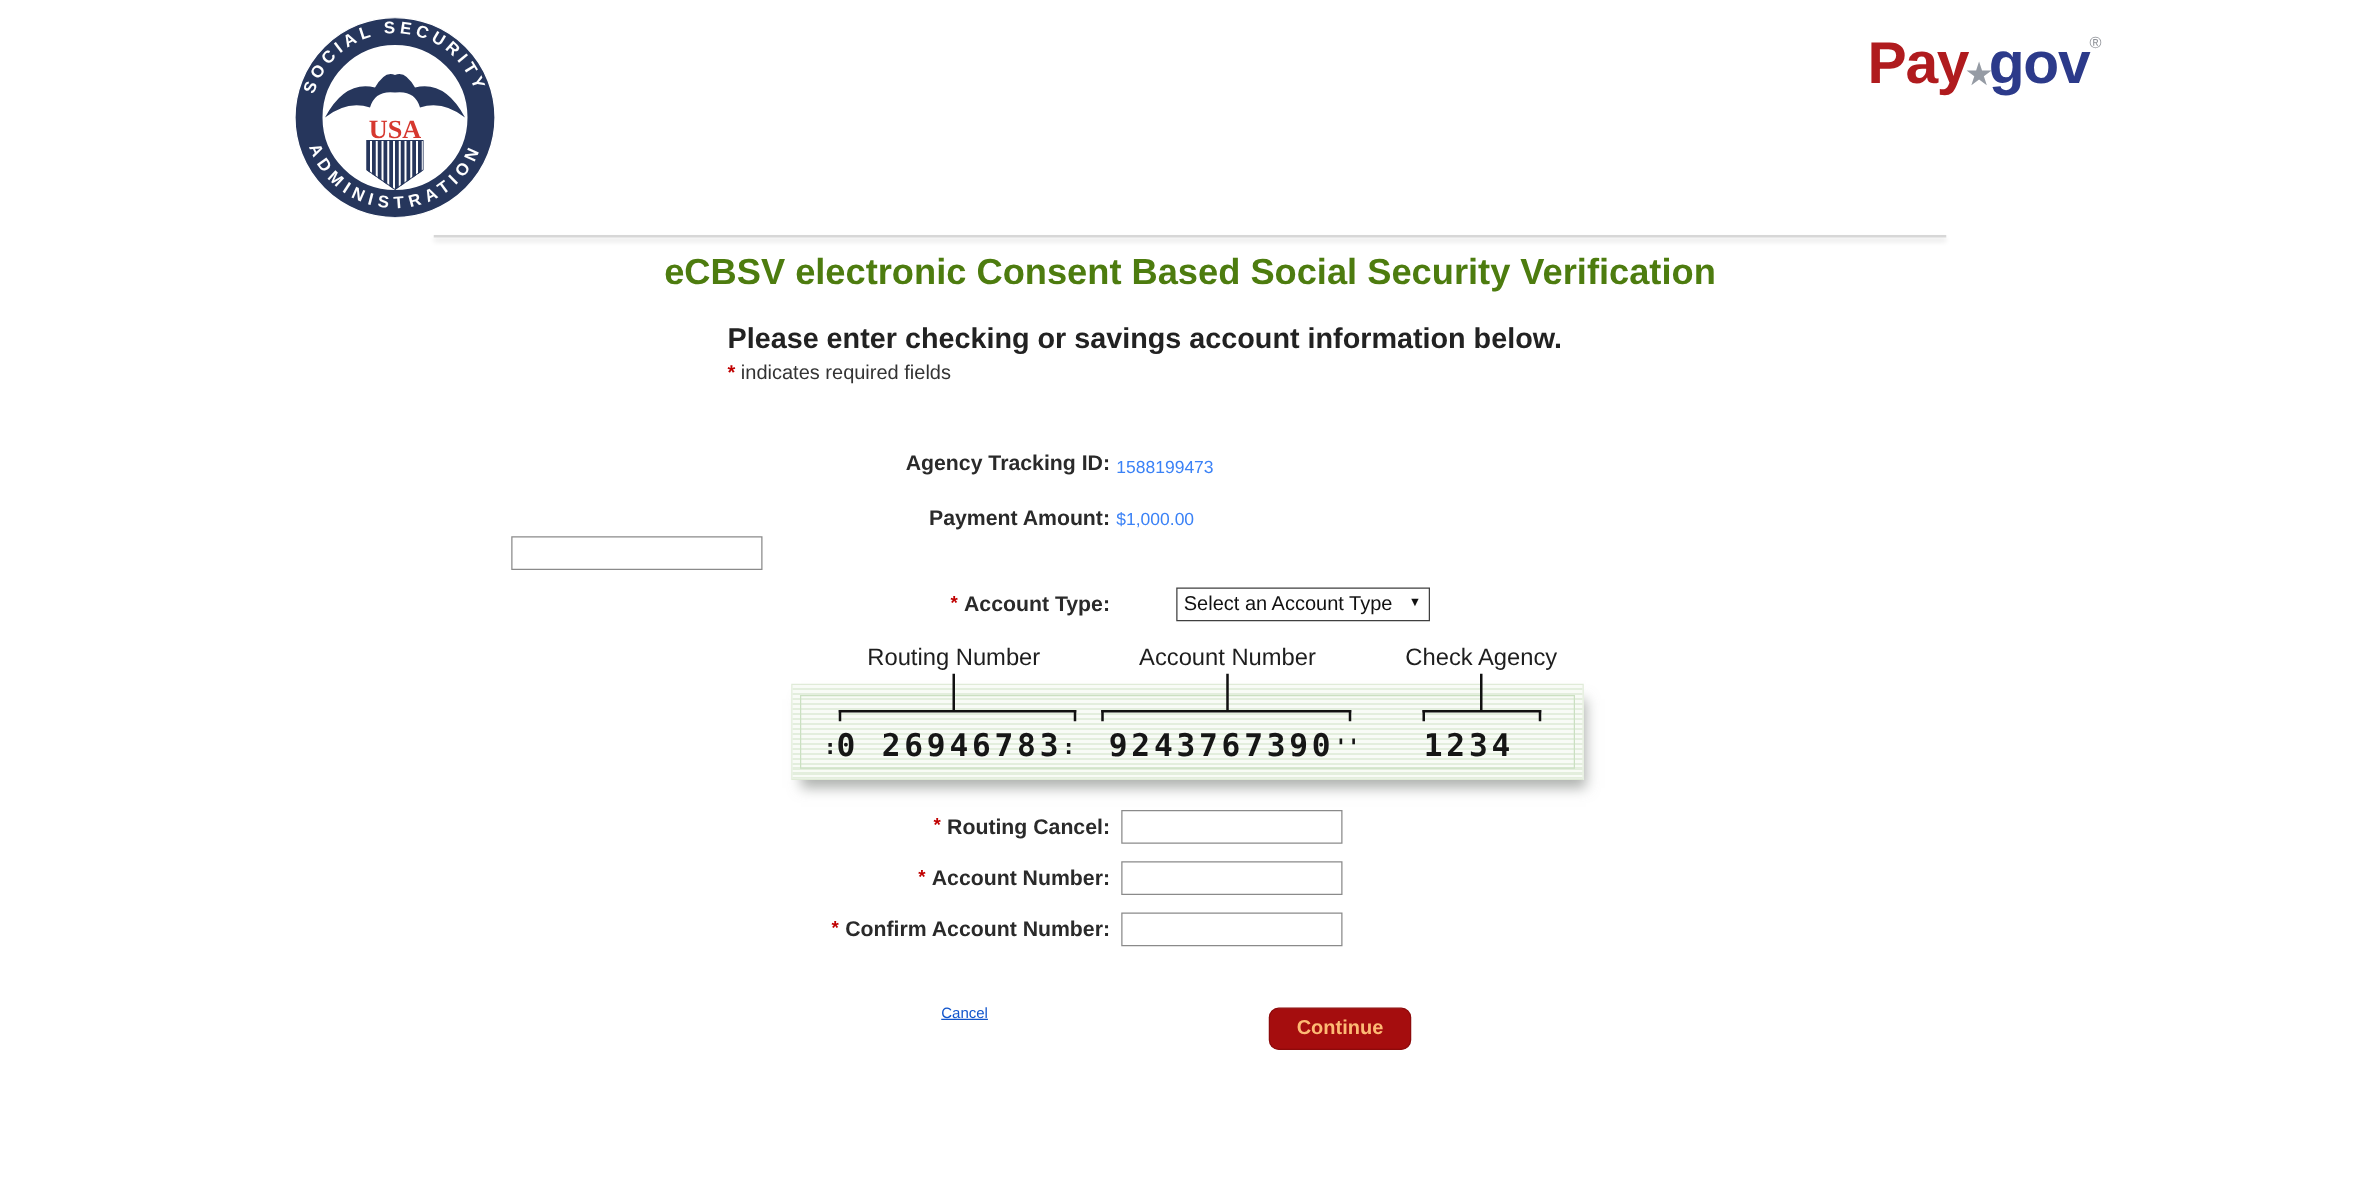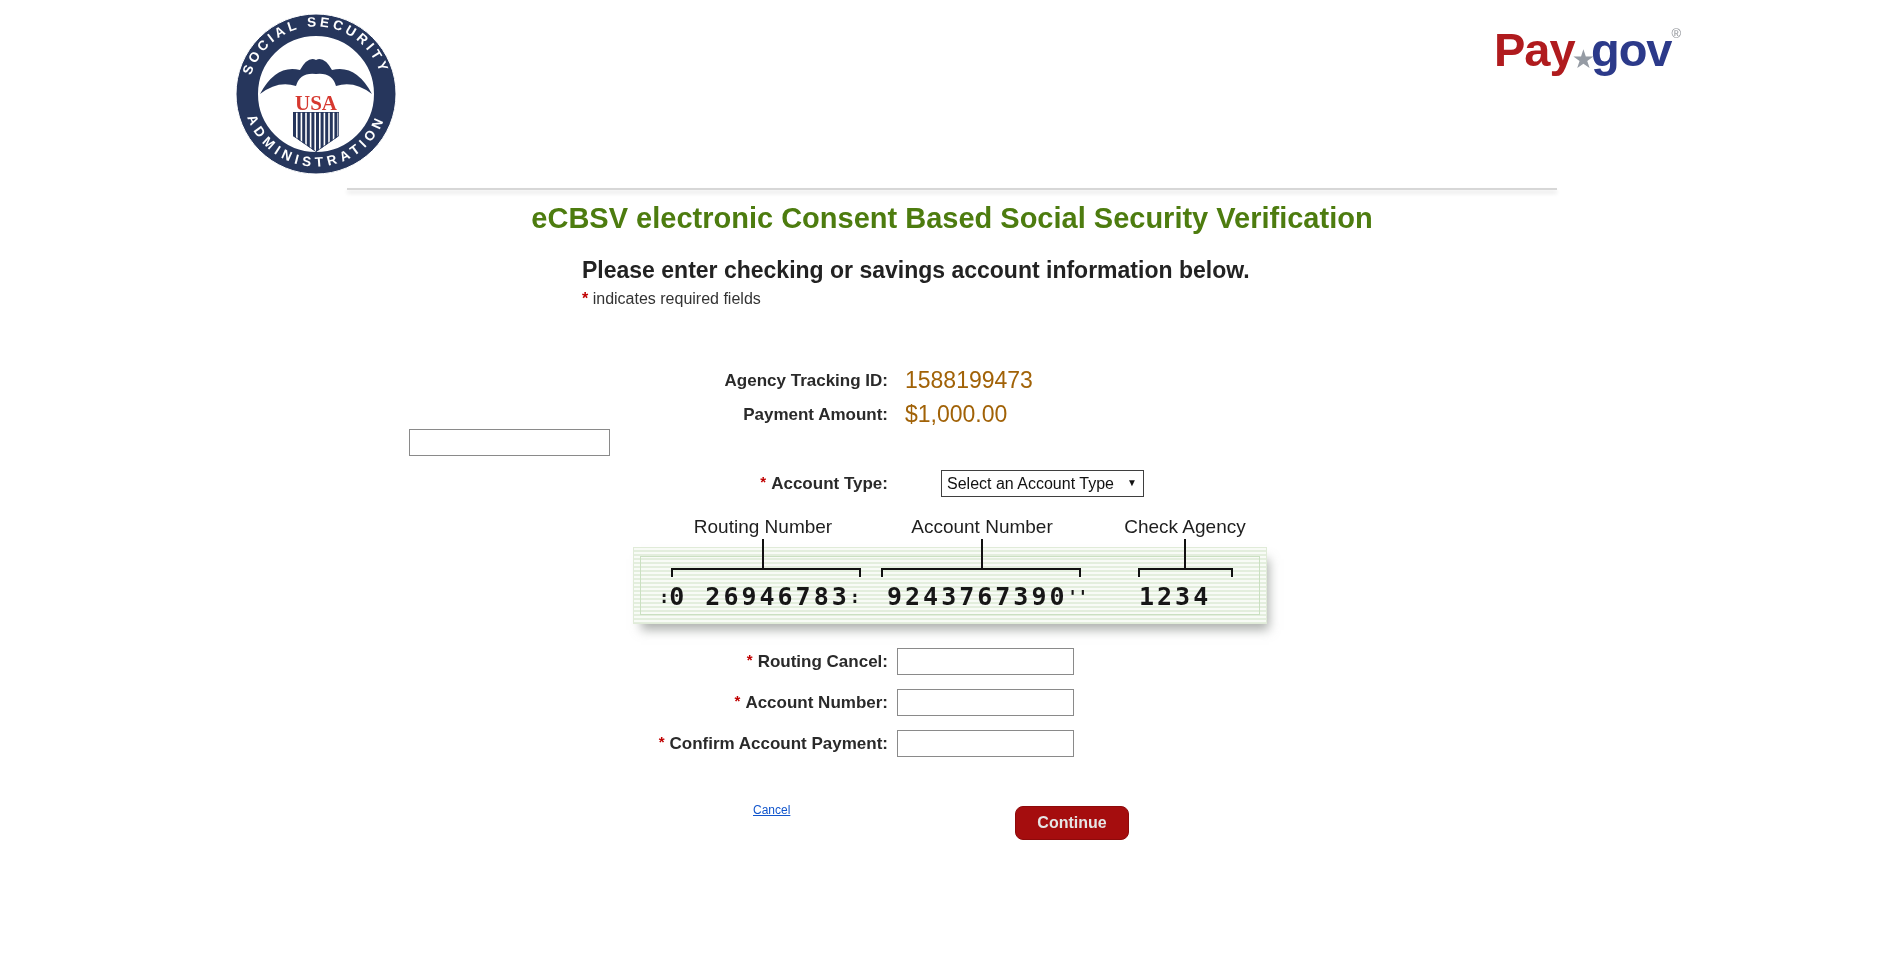--- a/index.html
+++ b/index.html
@@ -22,21 +22,21 @@
                 font-size:29px; font-weight:bold; color:#4d7c0f; }
   .intro { position:absolute; left:582px; top:256px; width:680px; }
   .intro h2 { font-size:23px; font-weight:bold; color:#222; line-height:1.26; }
   .req-note { margin-top:5px; font-size:16px; color:#333; }
   .req { color:#c00000; font-weight:bold; }
   .label-req { color:#c00000; font-weight:bold; font-size:15px; vertical-align:2px; margin-right:5px; }
 
   
   .frow { position:absolute; left:400px; width:900px; height:29px; display:flex; align-items:center; }
   .flabel { width:488px; text-align:right; font-weight:bold; font-size:17px; color:#2a2a2a; white-space:nowrap; }
-  .fvalue { margin-left:17px; font-size:23px; color:#a16207; }
+  .fvalue { margin-left:5px; font-size:14px; color:#3b82f6; }
   input.txt { margin-left:9px; height:27px; border:1px solid #8a8a8a; background:#fff;
               font-size:16px; padding:0 5px; font-family:"Liberation Sans", sans-serif; }
   .w-name  { width:201px; }
   .w-num   { width:177px; }
   .selwrap { position:relative; margin-left:9px;padding-left:44px; }
   select.sel { -webkit-appearance:none; appearance:none; width:203px; height:27px;
                border:1px solid #3f3f3f; background:#fff; border-radius:0;
                font-size:16px; padding:0 22px 0 5px; color:#111;
                font-family:"Liberation Sans", sans-serif; }
   .sel-arrow { position:absolute; right:7px; top:7px; font-size:10px; color:#111; pointer-events:none; }
@@ -56,21 +56,21 @@
              border-left:2px solid #111; border-right:2px solid #111; z-index:3; }
   .micr { position:absolute; top:66px; font-family:"DejaVu Sans Mono", monospace; font-weight:bold;
           font-size:25px; letter-spacing:3px; color:#161616; z-index:3; white-space:nowrap; }
   .micr .sym { font-size:17px; letter-spacing:0; vertical-align:2px; }
 
   
   .cancel-link { position:absolute; left:753px; top:803px; font-size:12px; color:#1155cc;
                  text-decoration:underline; cursor:pointer; }
   .continue-btn { position:absolute; left:1015px; top:806px; width:114px; height:34px;
                   background:#a50d0e; border:1px solid #8d0a0b; border-radius:8px;
-                  color:#e5e5e5; font-weight:bold; font-size:16px; cursor:pointer;
+                  color:#fdba74; font-weight:bold; font-size:16px; cursor:pointer;
                   font-family:"Liberation Sans", sans-serif; }
 </style>
 </head>
 <body>
 
 <div id="page">
 
   <svg class="ssa-seal" viewBox="0 0 160 160">
     <defs>
       <path id="arcTop" d="M 9,80 A 71,71 0 0 1 151,80"></path>
@@ -109,21 +109,21 @@
 
   <div class="divider"></div>
 
   <h1 class="page-title">eCBSV electronic Consent Based Social Security Verification</h1>
 
   <div class="intro">
     <h2>Please enter checking or savings account information below.</h2>
     <div class="req-note"><span class="req">*</span><span> indicates required fields</span></div>
   </div>
 
-  <div class="frow" style="top:366px;">
+  <div class="frow" style="top:352px;align-items:flex-end;">
     <div class="flabel">Agency Tracking ID:</div>
     <div class="fvalue">1588199473</div>
   </div>
   <div class="frow" style="top:400px;">
     <div class="flabel">Payment Amount:</div>
     <div class="fvalue">$1,000.00</div>
   </div>
 
   <div class="frow" style="top:428px;">
     <input type="text" class="txt w-name" value="" style="">
@@ -161,20 +161,20 @@
     <div class="flabel"><span class="label-req">*</span><span>Routing Cancel:</span></div>
     <input type="text" class="txt w-num" value="" style="">
   </div>
 
   <div class="frow" style="top:688px;">
     <div class="flabel"><span class="label-req">*</span><span>Account Number:</span></div>
     <input type="text" class="txt w-num" value="" style="">
   </div>
 
   <div class="frow" style="top:729px;">
-    <div class="flabel"><span class="label-req">*</span><span>Confirm Account Payment:</span></div>
+    <div class="flabel"><span class="label-req">*</span><span>Confirm Account Number:</span></div>
     <input type="text" class="txt w-num" value="" style="">
   </div>
 
   <a class="cancel-link">Cancel</a>
   <button class="continue-btn">Continue</button>
 
 </div>
 
 </body></html>

